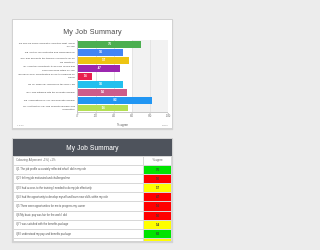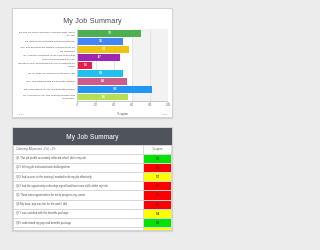--- a/index.html
+++ b/index.html
@@ -6,21 +6,21 @@
   html,body{margin:0;padding:0;}
   body{
     width:181px;height:250px;overflow:hidden;
     background:#ececec;
     font-family:"Liberation Sans","DejaVu Sans",sans-serif;
     -webkit-font-smoothing:none;
   }
   .page{
     position:relative;width:181px;height:190px;
     box-sizing:border-box;
-    padding:8px 8px 0 12px;
+    padding:19px 8px 0 12px;
     background:#ececec;
   }
   
   .panel{
     background:#ffffff;
     border:1px solid #d2d2d2;
     box-sizing:border-box;
     box-shadow:0 1px 1px rgba(0,0,0,0.10);
   }
   

